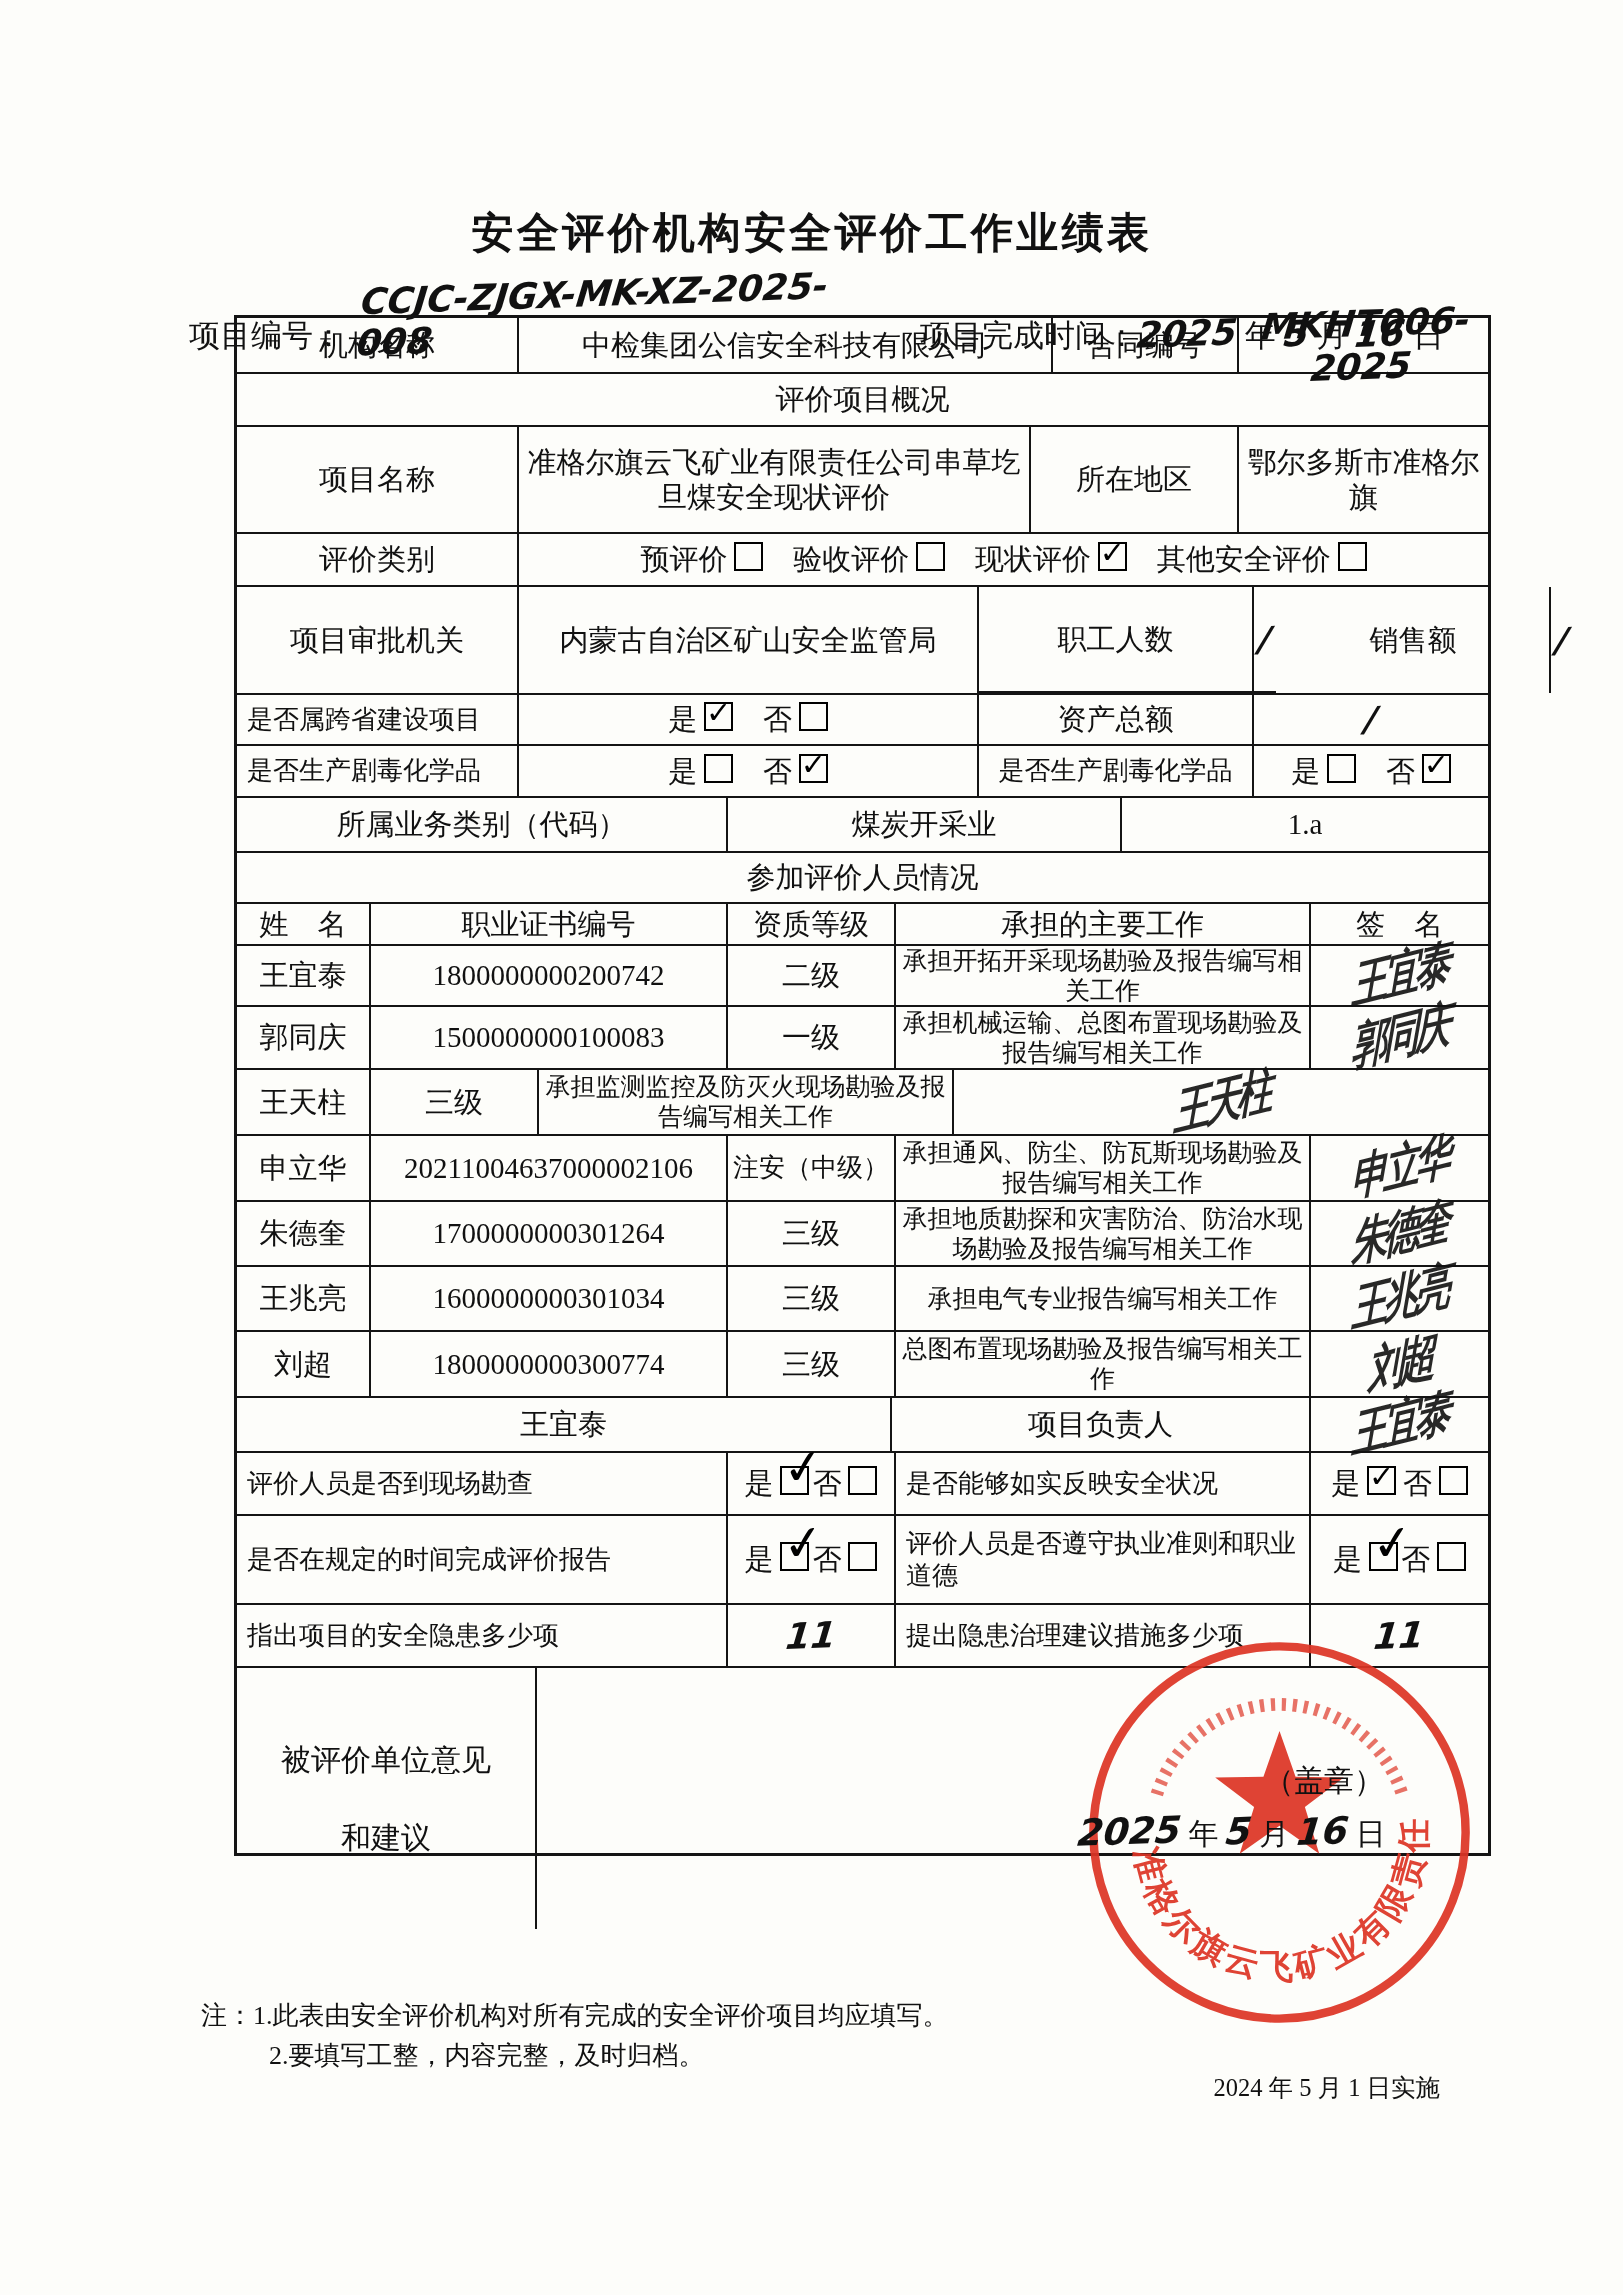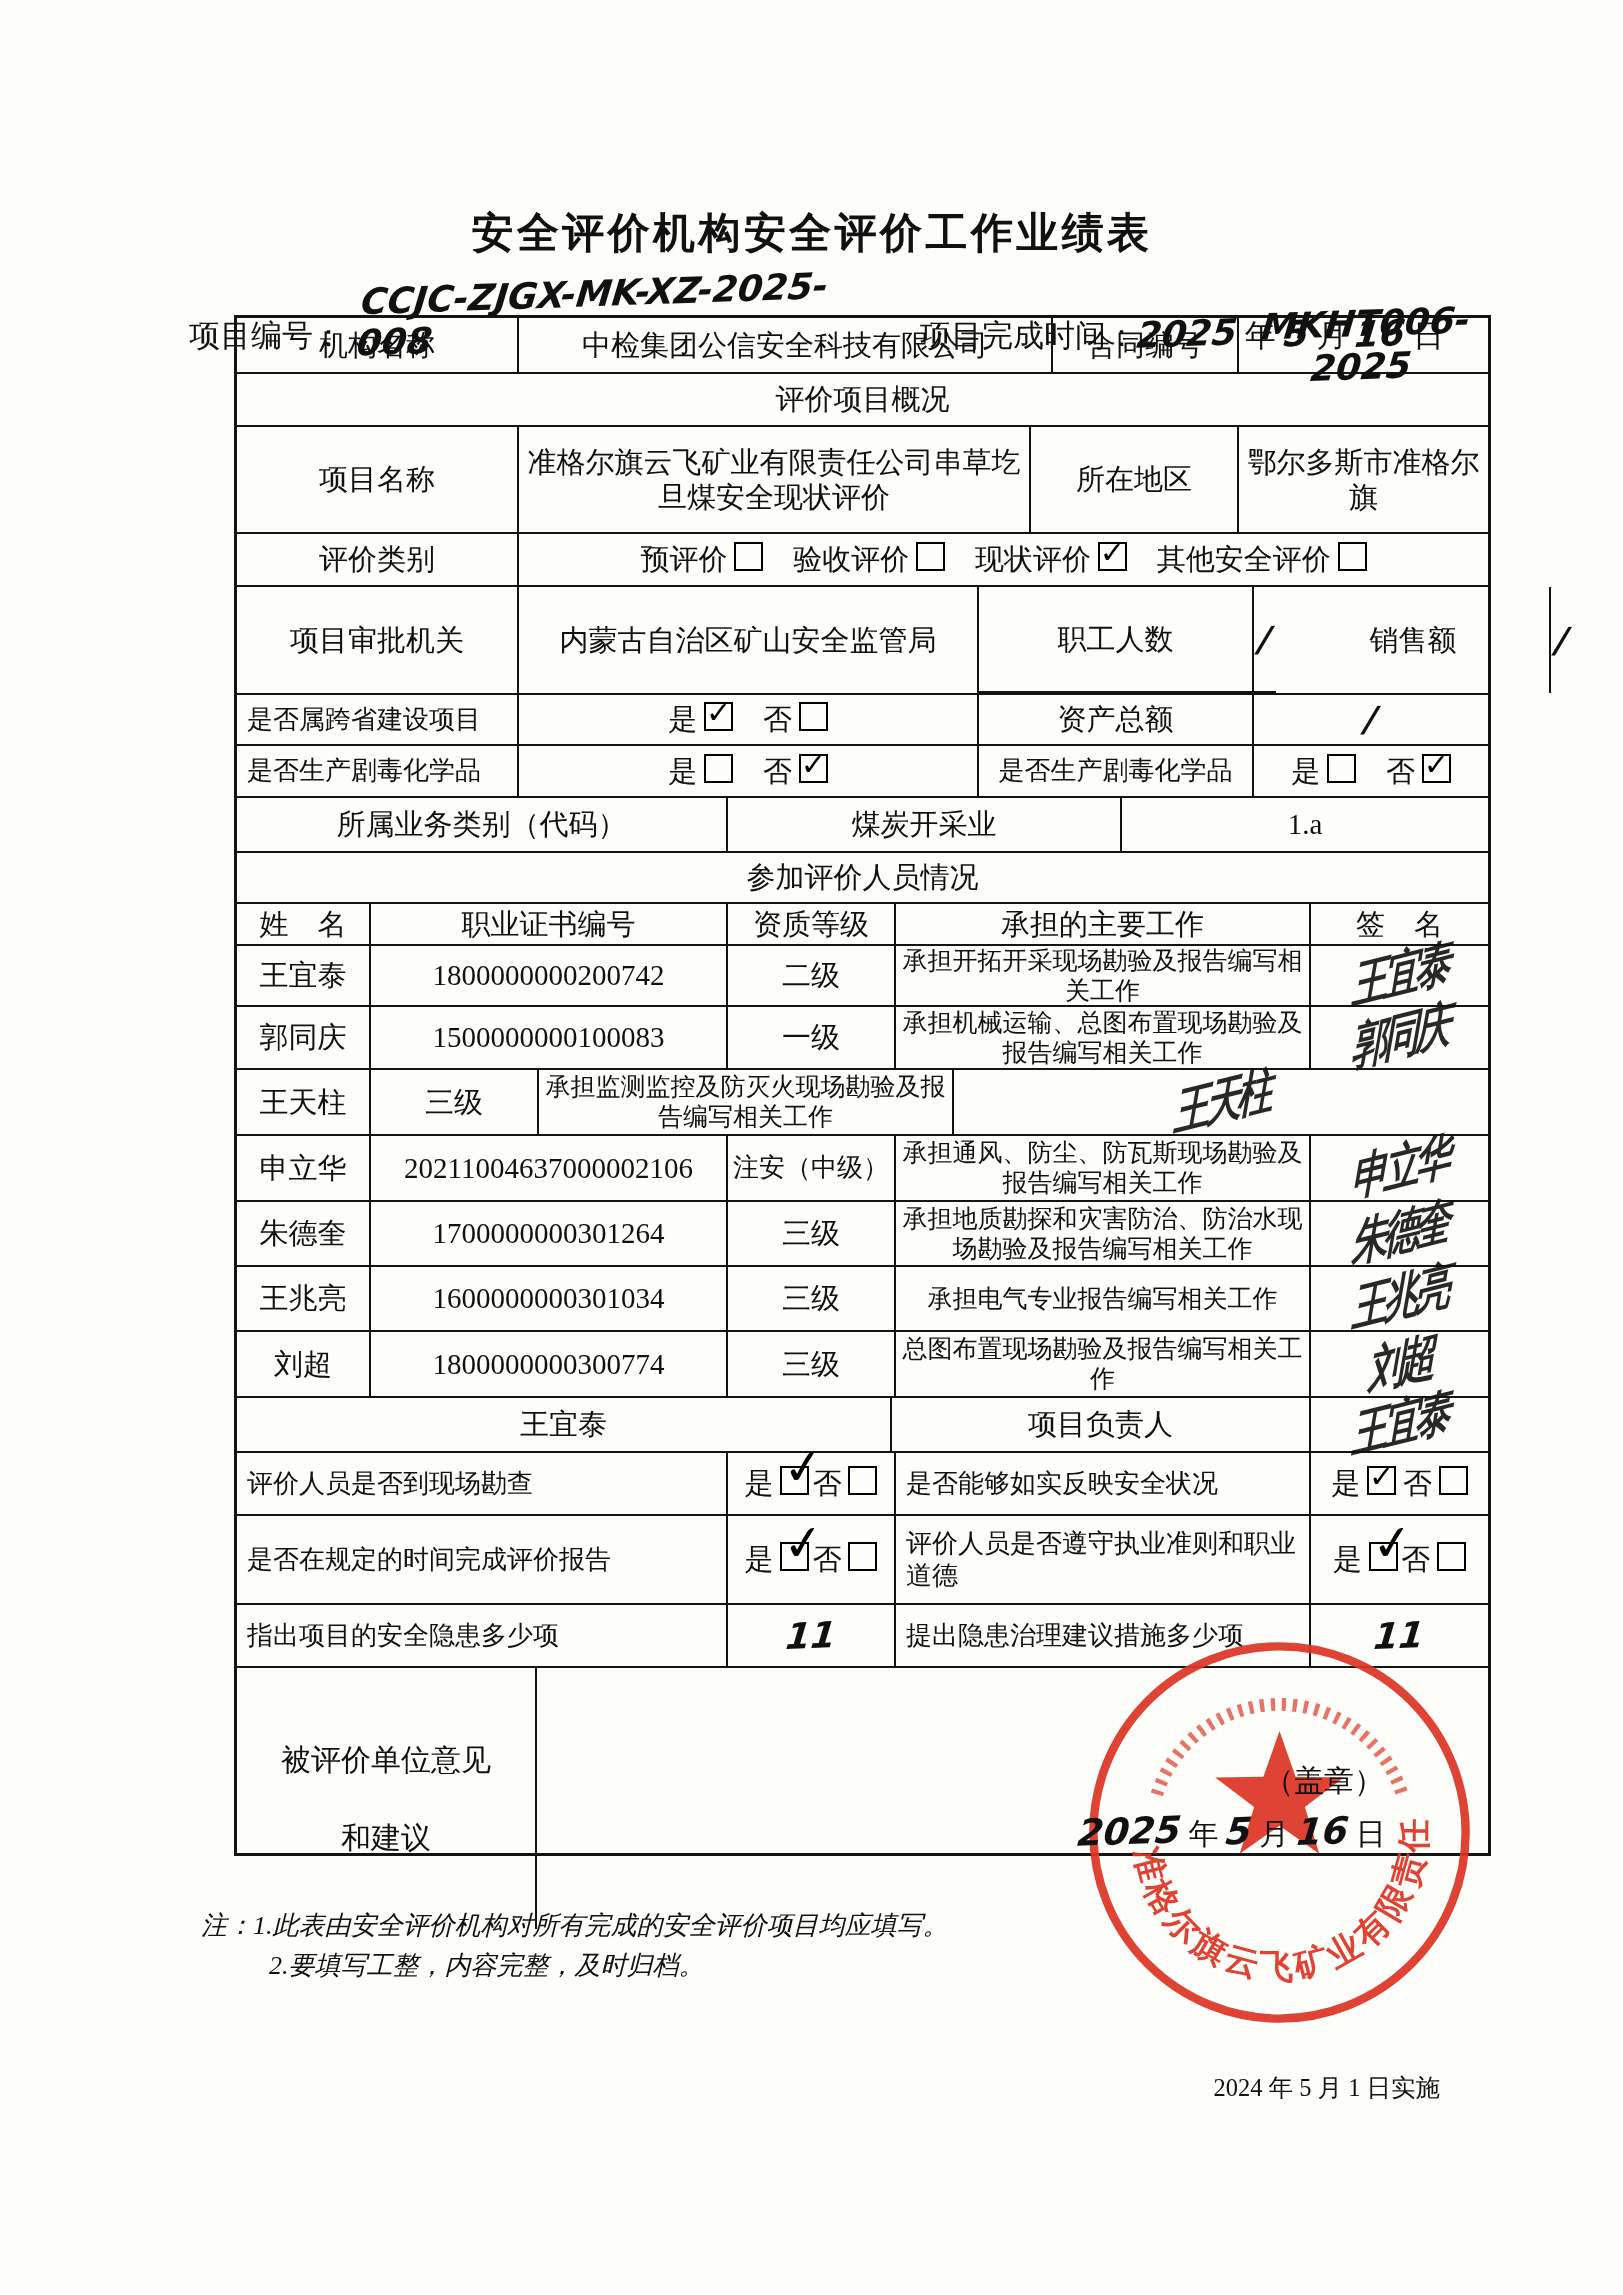--- a/index.html
+++ b/index.html
@@ -52,21 +52,21 @@
     position:relative;display:inline-block;width:25px;height:25px;
     border:2.5px solid #000;margin-left:6.8px;vertical-align:-3.4px;flex:0 0 auto;
   }
   .cb .tick{
     display:none;position:absolute;font-family:"DejaVu Sans",sans-serif;
     font-weight:700;line-height:1;color:#000;
   }
   .cb.checked .tick{display:block;}
   .cb.print .tick{font-size:30px;top:-6px;left:0px;}
   .cb.hand .tick{font-size:49px;top:-25px;left:0.8px;transform:rotate(-6deg);}
-  .notes{position:absolute;left:201px;top:1906px;font-size:26px;line-height:1.55;font-style:italic;}
+  .notes{position:absolute;left:201px;top:1996px;font-size:26px;line-height:1.55;}
   .notes .n2{margin-left:68px;}
   .impl{position:absolute;right:184px;top:2071px;font-size:24.5px;}
   .opinion-cell{position:relative;}
   .op-label{font-size:30px;line-height:2.6;}
   .seal-label{position:absolute;left:727px;top:95px;font-size:30px;z-index:6;}
   .seal-date{position:absolute;left:541px;top:142px;font-size:30px;white-space:nowrap;z-index:6;}
   .seal-date .hw{font-size:37px;}
   .stamp{position:absolute;left:531px;top:-47px;z-index:5;pointer-events:none;opacity:.93;}
   .work{font-size:25px;}
   .slash{font-size:34px;}

